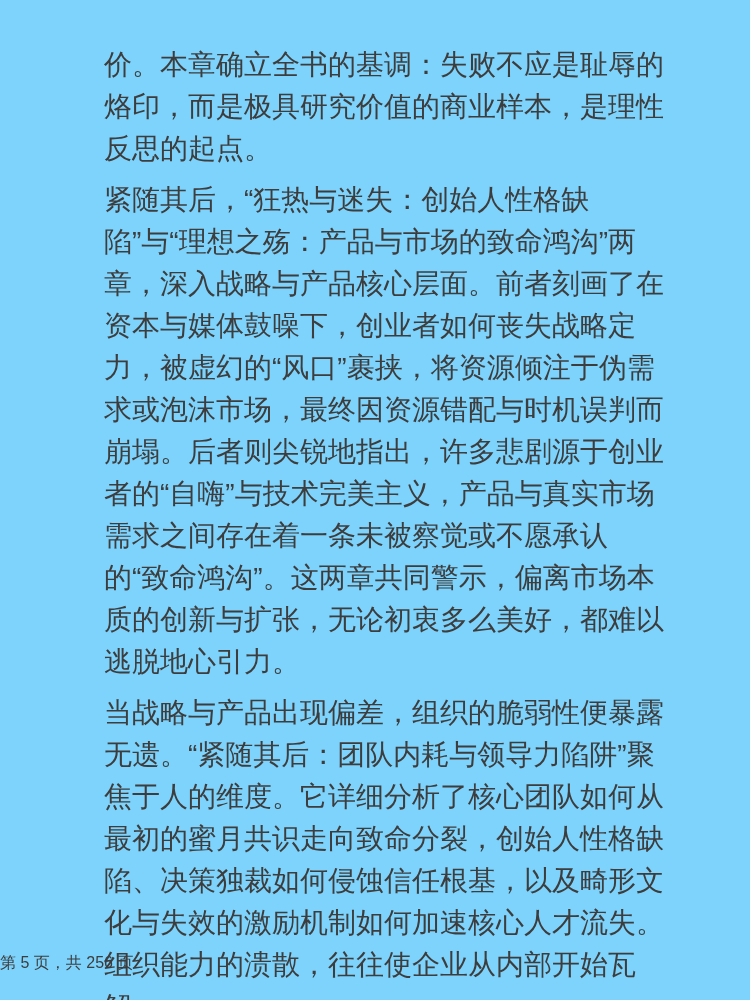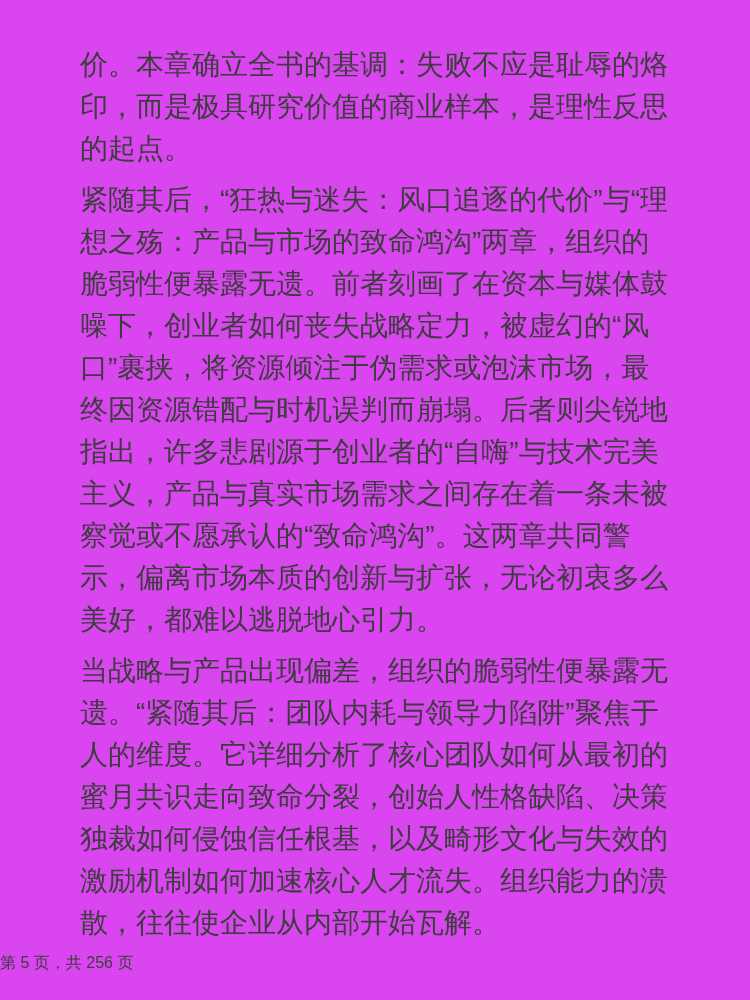--- a/index.html
+++ b/index.html
@@ -10,21 +10,22 @@
     width: 750px;
     height: 1000px;
     background: #ffffff;
     font-family: "Liberation Sans", sans-serif;
     position: relative;
     overflow: hidden;
   }
   .page {
     position: absolute;
     inset: 0;
-    background: #d946ef;
+    background: #7dd3fc;
+    padding-left: 24px;
   }
   .content {
     padding: 44px 80px 0 80px;
   }
   .content p {
     margin: 0 0 9px 0;
     font-size: 28px;
     line-height: 42px;
     color: #3d3d3d;
     text-align: left;
@@ -44,19 +45,19 @@
     line-height: 20px;
     color: #3d3d3d;
   }
 </style>
 </head>
 <body>
 
 <div class="page">
   <div class="content">
     <p>价。本章确立全书的基调：失败不应是耻辱的烙印，而是极具研究价值的商业样本，是理性反思的起点。</p>
-    <p>紧随其后，“狂热与迷失：风口追逐的代价”与“理想之殇：产品与市场的致命鸿沟”两章，组织的脆弱性便暴露无遗。前者刻画了在资本与媒体鼓噪下，创业者如何丧失战略定力，被虚幻的“风口”裹挟，将资源倾注于伪需求或泡沫市场，最终因资源错配与时机误判而崩塌。后者则尖锐地指出，许多悲剧源于创业者的“自嗨”与技术完美主义，产品与真实市场需求之间存在着一条未被察觉或不愿承认的“致命鸿沟”。这两章共同警示，偏离市场本质的创新与扩张，无论初衷多么美好，都难以逃脱地心引力。</p>
+    <p>紧随其后，“狂热与迷失：创始人性格缺陷”与“理想之殇：产品与市场的致命鸿沟”两章，深入战略与产品核心层面。前者刻画了在资本与媒体鼓噪下，创业者如何丧失战略定力，被虚幻的“风口”裹挟，将资源倾注于伪需求或泡沫市场，最终因资源错配与时机误判而崩塌。后者则尖锐地指出，许多悲剧源于创业者的“自嗨”与技术完美主义，产品与真实市场需求之间存在着一条未被察觉或不愿承认的“致命鸿沟”。这两章共同警示，偏离市场本质的创新与扩张，无论初衷多么美好，都难以逃脱地心引力。</p>
     <p>当战略与产品出现偏差，组织的脆弱性便暴露无遗。“紧随其后：团队内耗与领导力陷阱”聚焦于人的维度。它详细分析了核心团队如何从最初的蜜月共识走向致命分裂，创始人性格缺陷、决策独裁如何侵蚀信任根基，以及畸形文化与失效的激励机制如何加速核心人才流失。组织能力的溃散，往往使企业从内部开始瓦解。</p>
   </div>
   <div class="footer">
     <span>第 5 页，共 256 页</span>
   </div>
 </div>
 
 </body></html>

